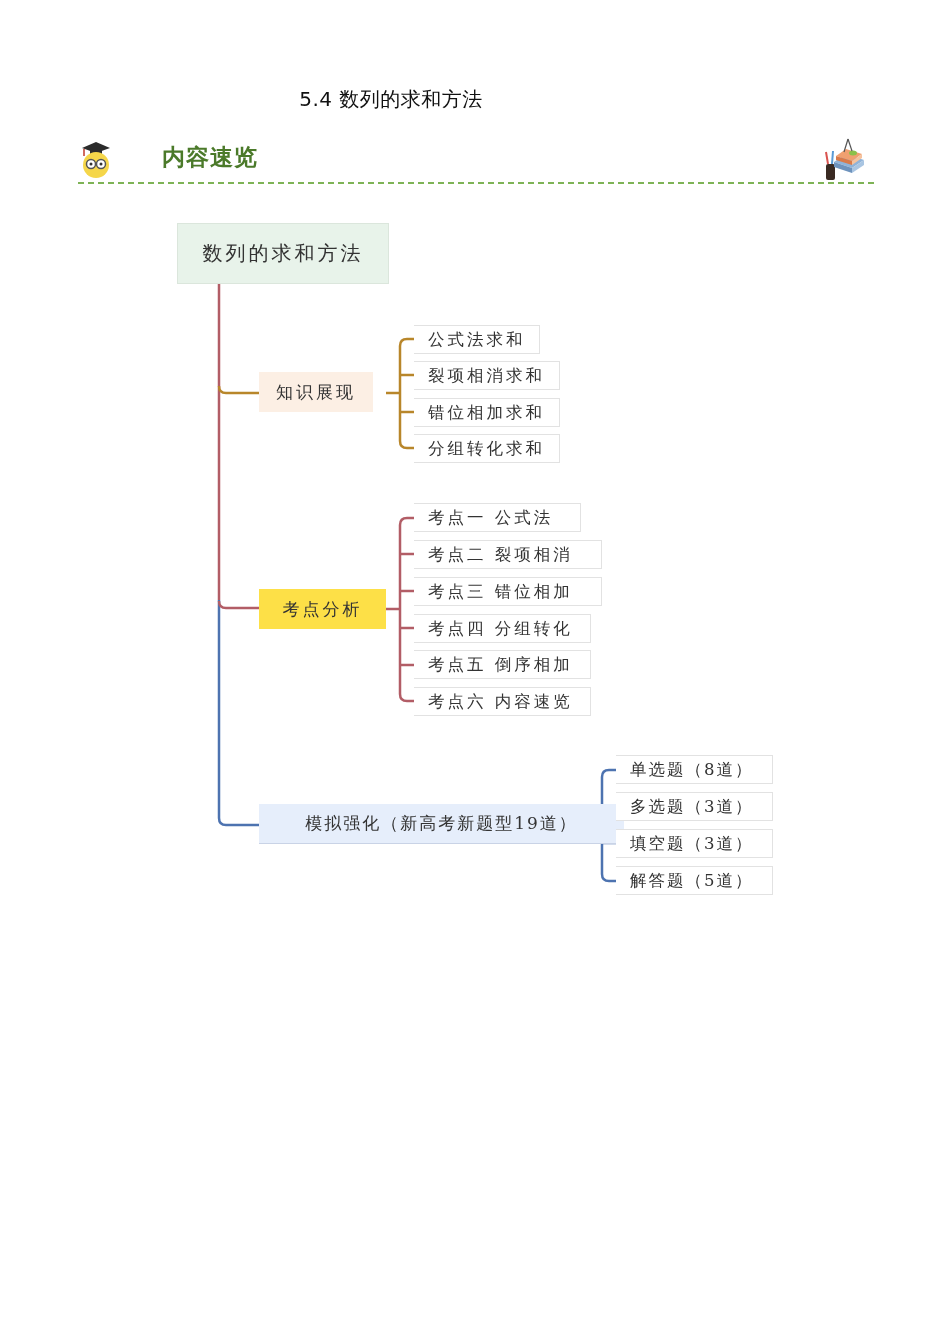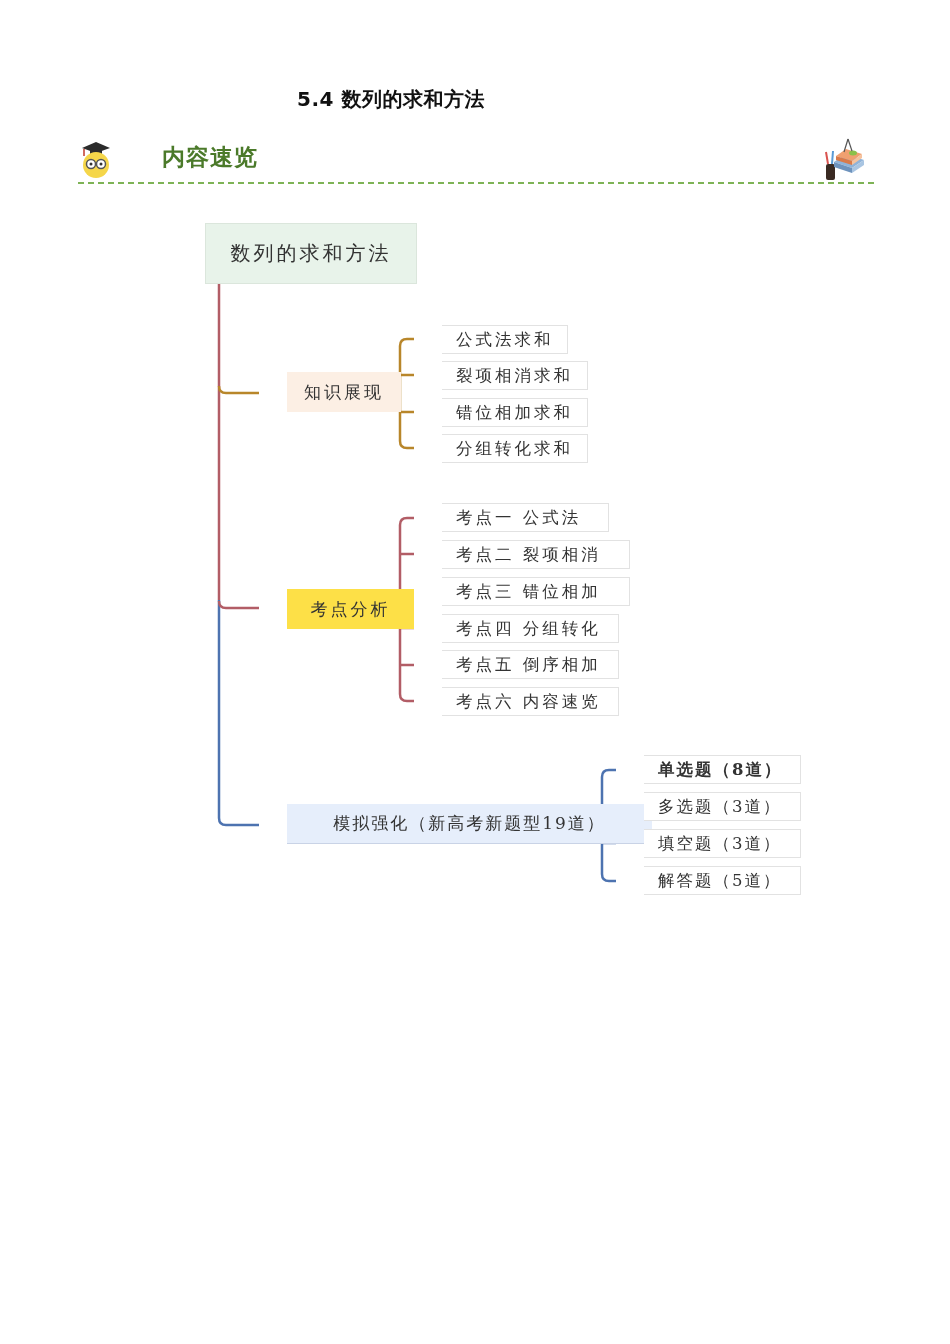--- a/index.html
+++ b/index.html
@@ -1,29 +1,29 @@
 <!DOCTYPE html>
 <html><head>
 <meta charset="utf-8">
 <style>
   html, body { margin: 0; padding: 0; background: #ffffff; }
   body { width: 950px; height: 1344px; position: relative; overflow: hidden;
          font-family: "DejaVu Sans", "Liberation Sans", sans-serif; color: #222; }
   .doc-title { position: absolute; left: 0; width: 782px; top: 86px; text-align: center;
-               font-size: 20px; font-weight: bold; color: #111; letter-spacing: 0.5px; }
+               font-size: 20px; font-weight: normal; color: #111; letter-spacing: 0.5px; }
   .section-header { position: absolute; left: 78px; top: 136px; width: 796px; height: 50px; }
   .section-header .dash { position: absolute; left: 0; right: 0; bottom: 2px; height: 0;
                           border-top: 2px dashed #7eb356; }
   .owl { position: absolute; left: 2px; top: 4px; width: 32px; height: 40px; }
   .sh-label { position: absolute; left: 36px; top: 6px; font-size: 23px; color: #4b7a2a;
               font-weight: bold; letter-spacing: 1px; margin-left: 48px; }
   .books { position: absolute; right: 8px; top: 0px; width: 46px; height: 46px; }
 
   .node { position: absolute; box-sizing: border-box; display: flex; align-items: center;
-          font-family: "DejaVu Serif", "Liberation Serif", serif; color: #333; white-space: nowrap; margin-left: 28px; }
+          font-family: "DejaVu Serif", "Liberation Serif", serif; color: #333; white-space: nowrap; }
   .root { left: 177px; top: 223px; width: 212px; height: 61px; background: #e8f3ea;
           border: 1px solid #dbe6dc; justify-content: center; font-size: 20px; letter-spacing: 3px; }
   .branch { height: 40px; font-size: 17px; letter-spacing: 3px; justify-content: center; }
   .b1 { left: 259px; top: 372px; width: 114px; background: #fcefe4; }
   .b2 { left: 259px; top: 589px; width: 127px; background: #fde047; }
   .b3 { left: 259px; top: 804px; width: 365px; background: #e6eefb; border-bottom: 1px solid #c9d3e6; letter-spacing: 2px; }
   .leaf { height: 29px; background: #fff; border: 1px solid #e2e2e2; border-left: none;
           font-size: 16.5px; letter-spacing: 3px; padding-left: 14px; }
   .lines { position: absolute; left: 0; top: 0; }
 </style>
@@ -102,16 +102,16 @@
 
 <div class="node branch b2">考点分析</div>
 <div class="node leaf" style="left:414px;top:503px;width:167px;">考点一  公式法</div>
 <div class="node leaf" style="left:414px;top:540px;width:188px;">考点二  裂项相消</div>
 <div class="node leaf" style="left:414px;top:577px;width:188px;">考点三  错位相加</div>
 <div class="node leaf" style="left:414px;top:614px;width:177px;">考点四  分组转化</div>
 <div class="node leaf" style="left:414px;top:650px;width:177px;">考点五  倒序相加</div>
 <div class="node leaf" style="left:414px;top:687px;width:177px;">考点六  内容速览</div>
 
 <div class="node branch b3">模拟强化（新高考新题型19道）</div>
-<div class="node leaf" style="left:616px;top:755px;width:157px;letter-spacing:2px;font-weight:bold;">单选题（8道）</div>
+<div class="node leaf" style="left:616px;top:755px;width:157px;letter-spacing:2px;">单选题（8道）</div>
 <div class="node leaf" style="left:616px;top:792px;width:157px;letter-spacing:2px;">多选题（3道）</div>
 <div class="node leaf" style="left:616px;top:829px;width:157px;letter-spacing:2px;">填空题（3道）</div>
 <div class="node leaf" style="left:616px;top:866px;width:157px;letter-spacing:2px;">解答题（5道）</div>
 
 </body></html>

